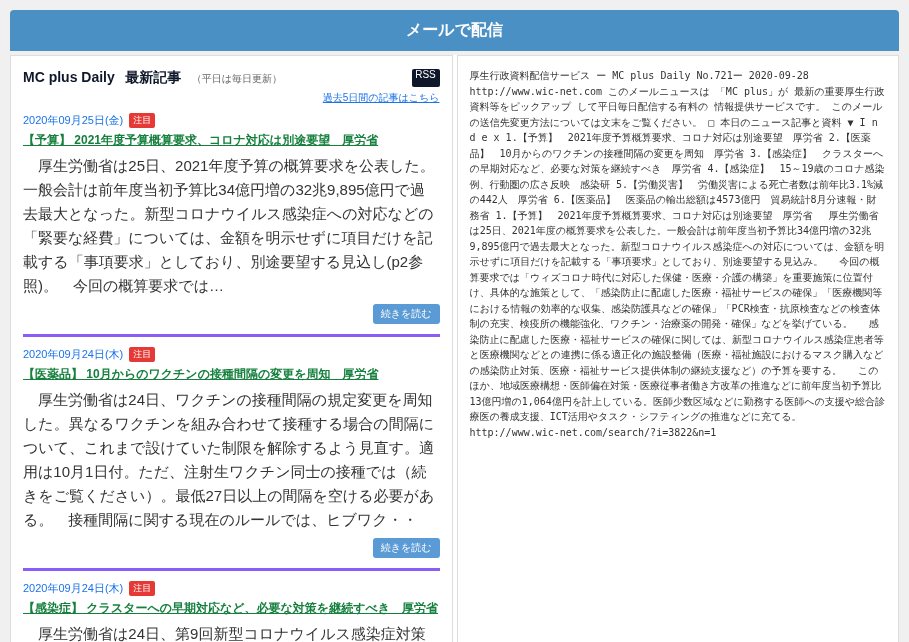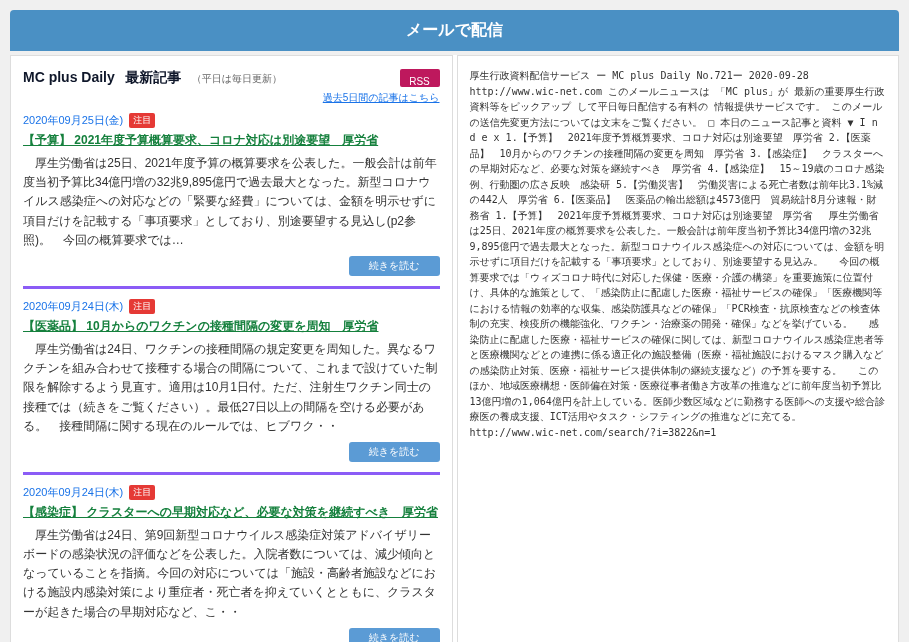--- a/index.html
+++ b/index.html
@@ -61,26 +61,26 @@
       font-size: 14px;
       font-weight: bold;
       color: #0f172a;
     }
     .mc-subtitle {
       font-size: 10px;
       color: #666;
       margin-left: 6px;
     }
     .rss-icon {
-      width: 40px;
+      width: 28px;
       height: 18px;
-      background: #be185d;
+      background: #0f172a;
       border-radius: 2px;
       display: flex;
-      align-items: flex-end;
+      align-items: flex-start;
       justify-content: center;
       color: white;
       font-size: 10px;
     }
     .archive-link {
       text-align: right;
       font-size: 10px;
       color: #1a73e8;
       margin-bottom: 8px;
       text-decoration: underline;
@@ -111,31 +111,31 @@
     .article-title {
       font-size: 12px;
       color: #15803d;
       font-weight: bold;
       line-height: 1.5;
       margin-bottom: 5px;
       text-decoration: underline;
       cursor: pointer;
     }
     .article-body {
-      font-size: 12px;
+      font-size: 15px;
       color: #333;
       line-height: 1.6;
       margin-bottom: 6px;
     }
     .read-more-btn {
       display: inline-block;
       background: #5b9bd5;
       color: white;
       font-size: 10px;
-      padding: 3px 20px;
+      padding: 3px 8px;
       border-radius: 3px;
       cursor: pointer;
       float: right;
     }
     .email-body {
       font-size: 10px;
       color: #333;
       font-family: "MS Gothic", monospace;
       line-height: 1.55;
     }

